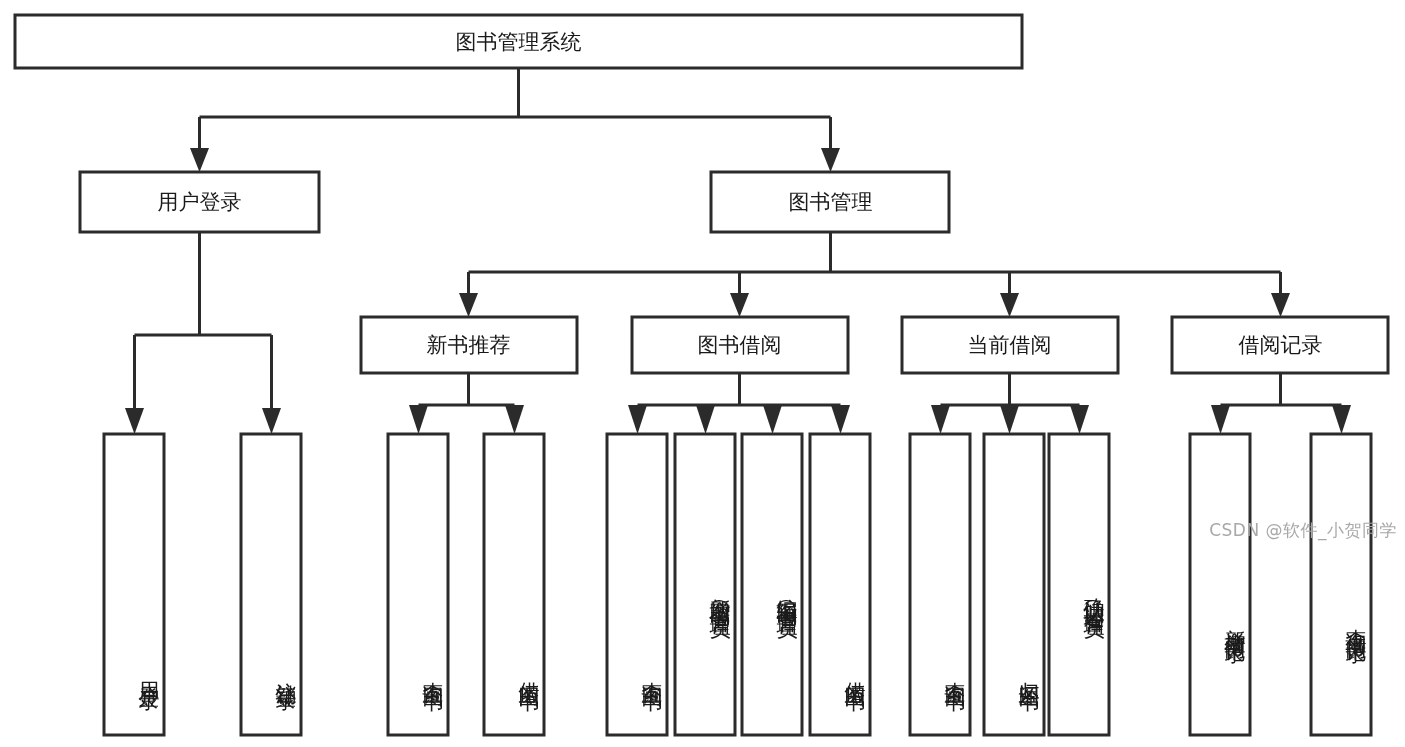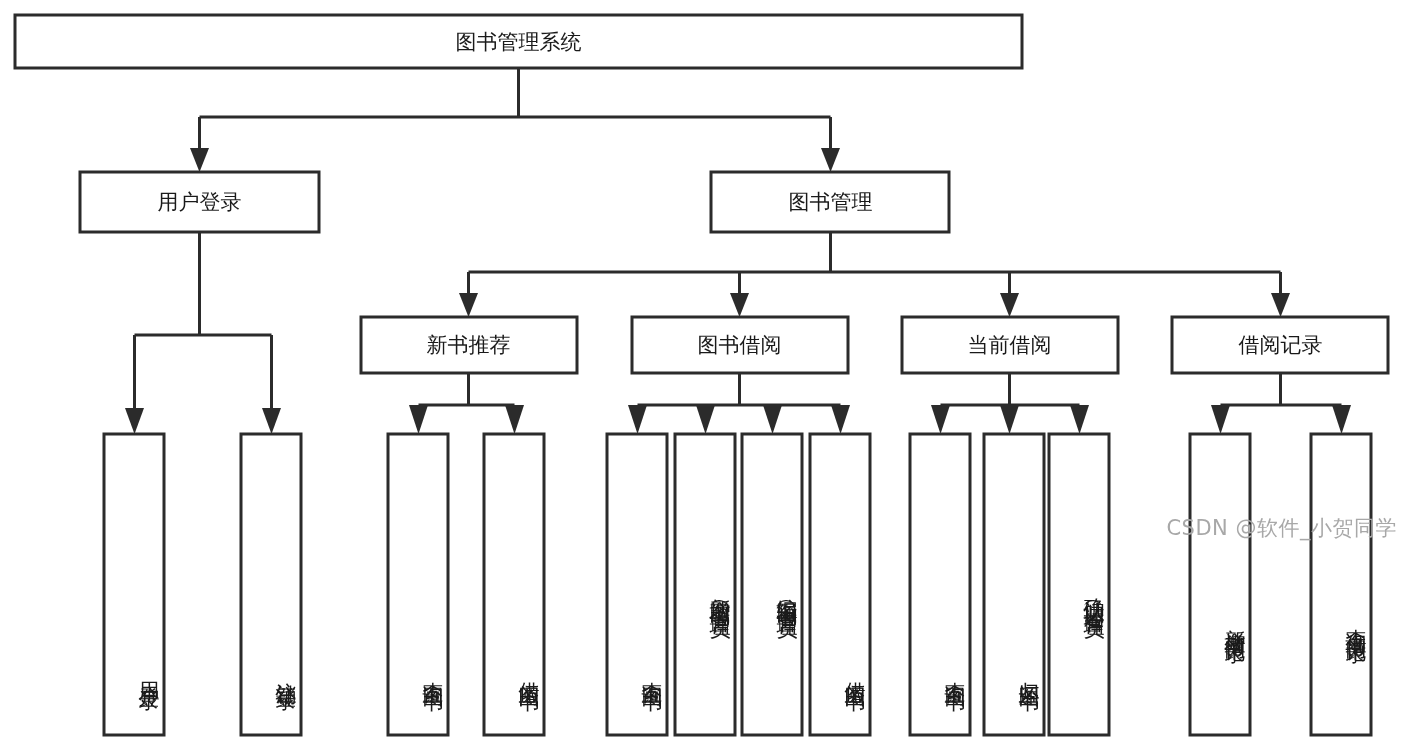--- a/index.html
+++ b/index.html
@@ -68,21 +68,21 @@
     color: #1a1a1a;
     letter-spacing: 3px;
     white-space: nowrap;
     pointer-events: none;
   }
   #watermark {
     position: absolute;
     right: 8px;
     bottom: 6px;
     font-family: "DejaVu Sans", "Liberation Sans", sans-serif;
-    font-size: 21px;
+    font-size: 17px;
     color: #a8a8a8;
     letter-spacing: 0.5px;
     white-space: nowrap;
   }
 </style>
 </head>
 <body>
 
 <div id="diagram-root">
 

